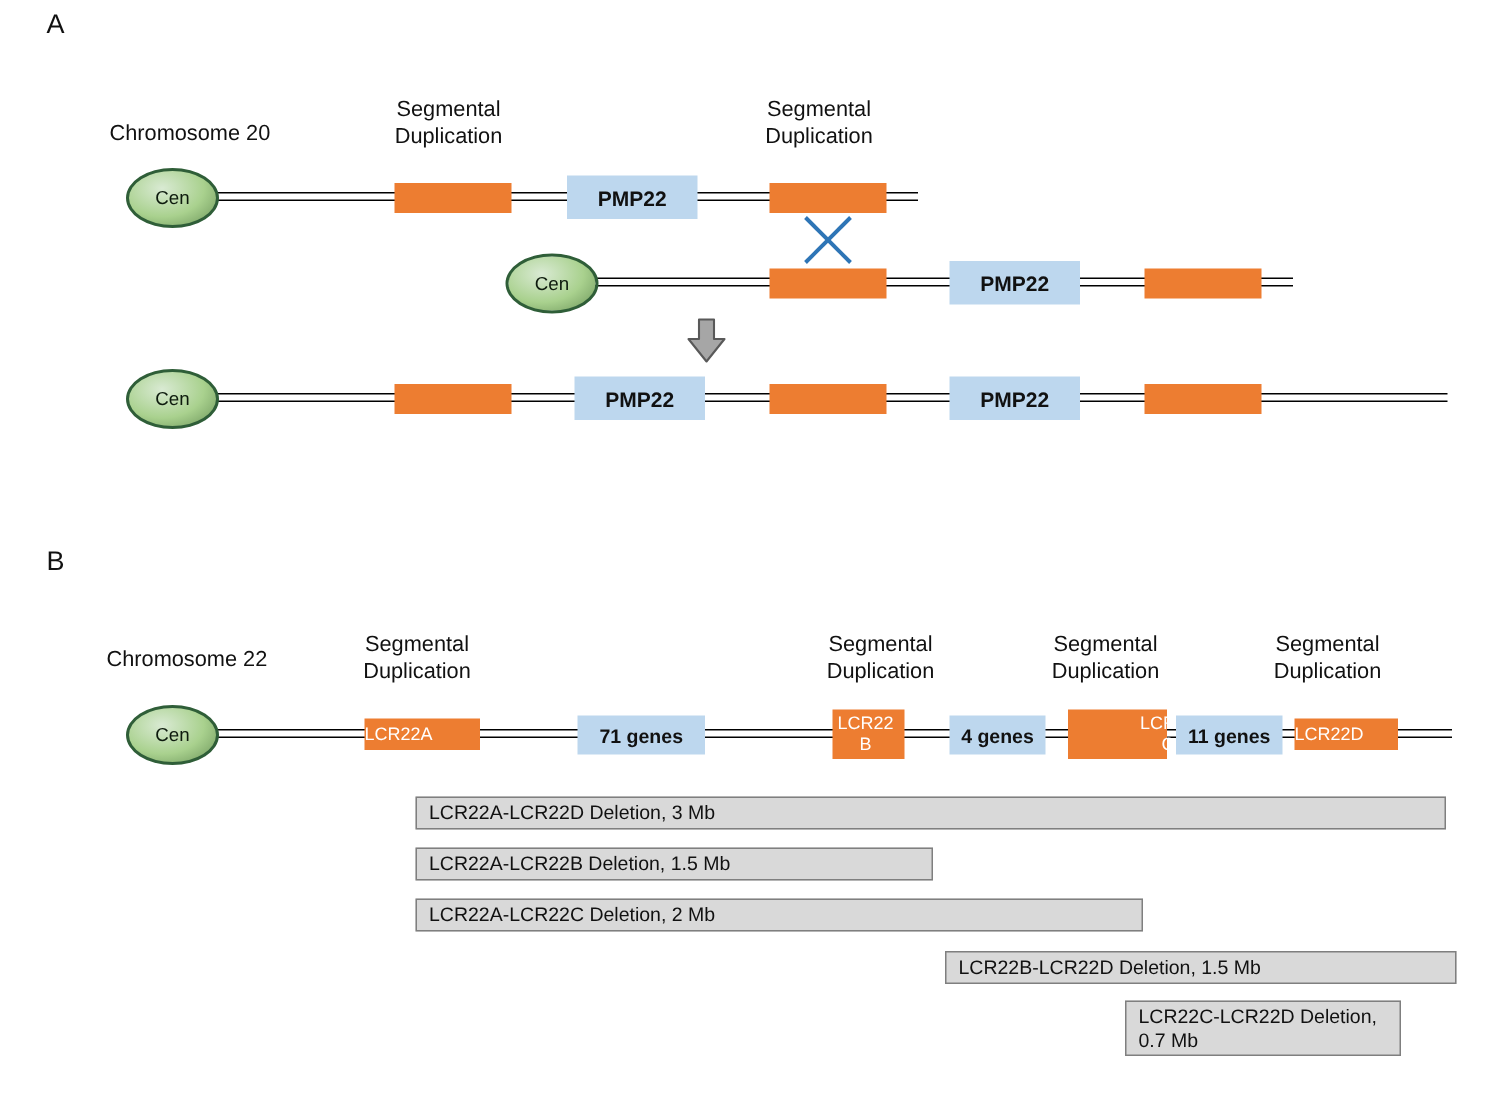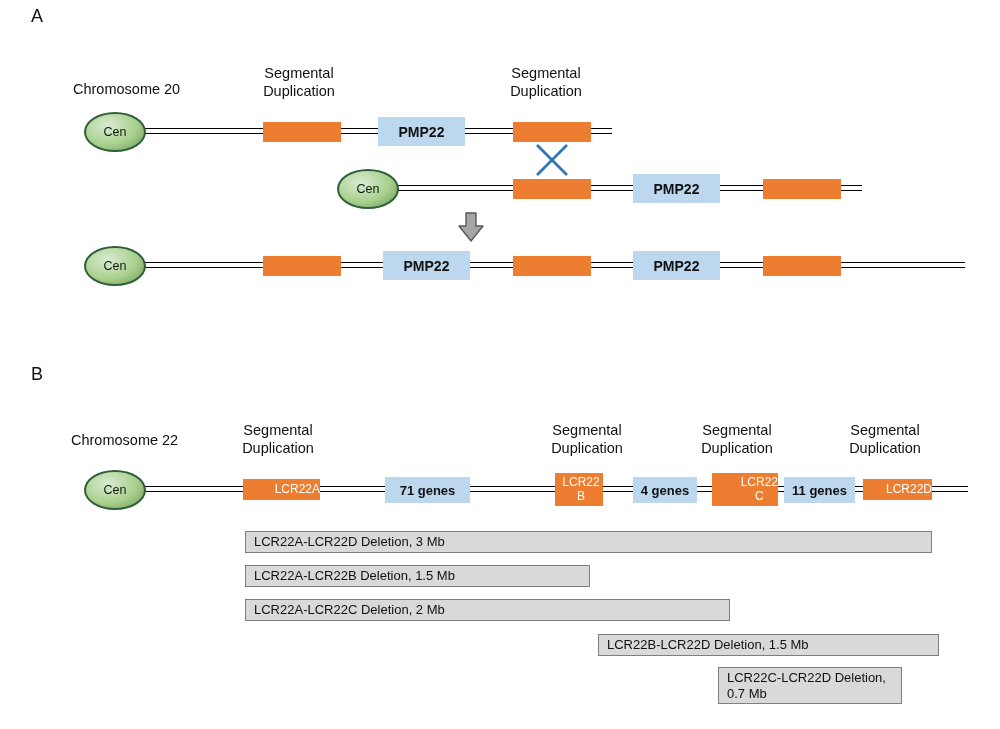--- a/index.html
+++ b/index.html
@@ -33,21 +33,21 @@
     background:radial-gradient(ellipse at 38% 32%, #d9ead3 0%, #a9d18e 55%, #7fa86a 85%, #6f9e5c 100%);
     display:flex;align-items:center;justify-content:center;
     font-size:12.5px;color:#0d1a0d;
     z-index:3;
     box-sizing:border-box;
   }
   
   .oblock{
     position:absolute;
     background:#ed7d31;
-    display:flex;align-items:center;justify-content:flex-end;
+    display:flex;align-items:center;justify-content:flex-start;
     color:#ffffff;font-size:12px;line-height:1.15;text-align:center;
     z-index:2;
     box-sizing:border-box;
   }
   
   .bblock{
     position:absolute;
     background:#bdd7ee;
     display:flex;align-items:center;justify-content:center;
     color:#111;font-weight:bold;font-size:13px;
@@ -59,20 +59,21 @@
   .dbar{
     position:absolute;
     background:#d9d9d9;
     border:1px solid #7f7f7f;
     box-sizing:border-box;
     font-size:13px;color:#111;
     padding:2px 12px 2px 8px;
     display:flex;align-items:center;
     line-height:1.25;
     z-index:2;
+    margin-left:32px;
   }
   .dbar.tall{align-items:flex-start;padding-top:2px;display:block;}
   svg{display:block;}
 </style>
 </head>
 <body>
 
 <div class="canvas">
 
   <div class="abs panel-letter" style="left:31px;top:6px;">A</div>

